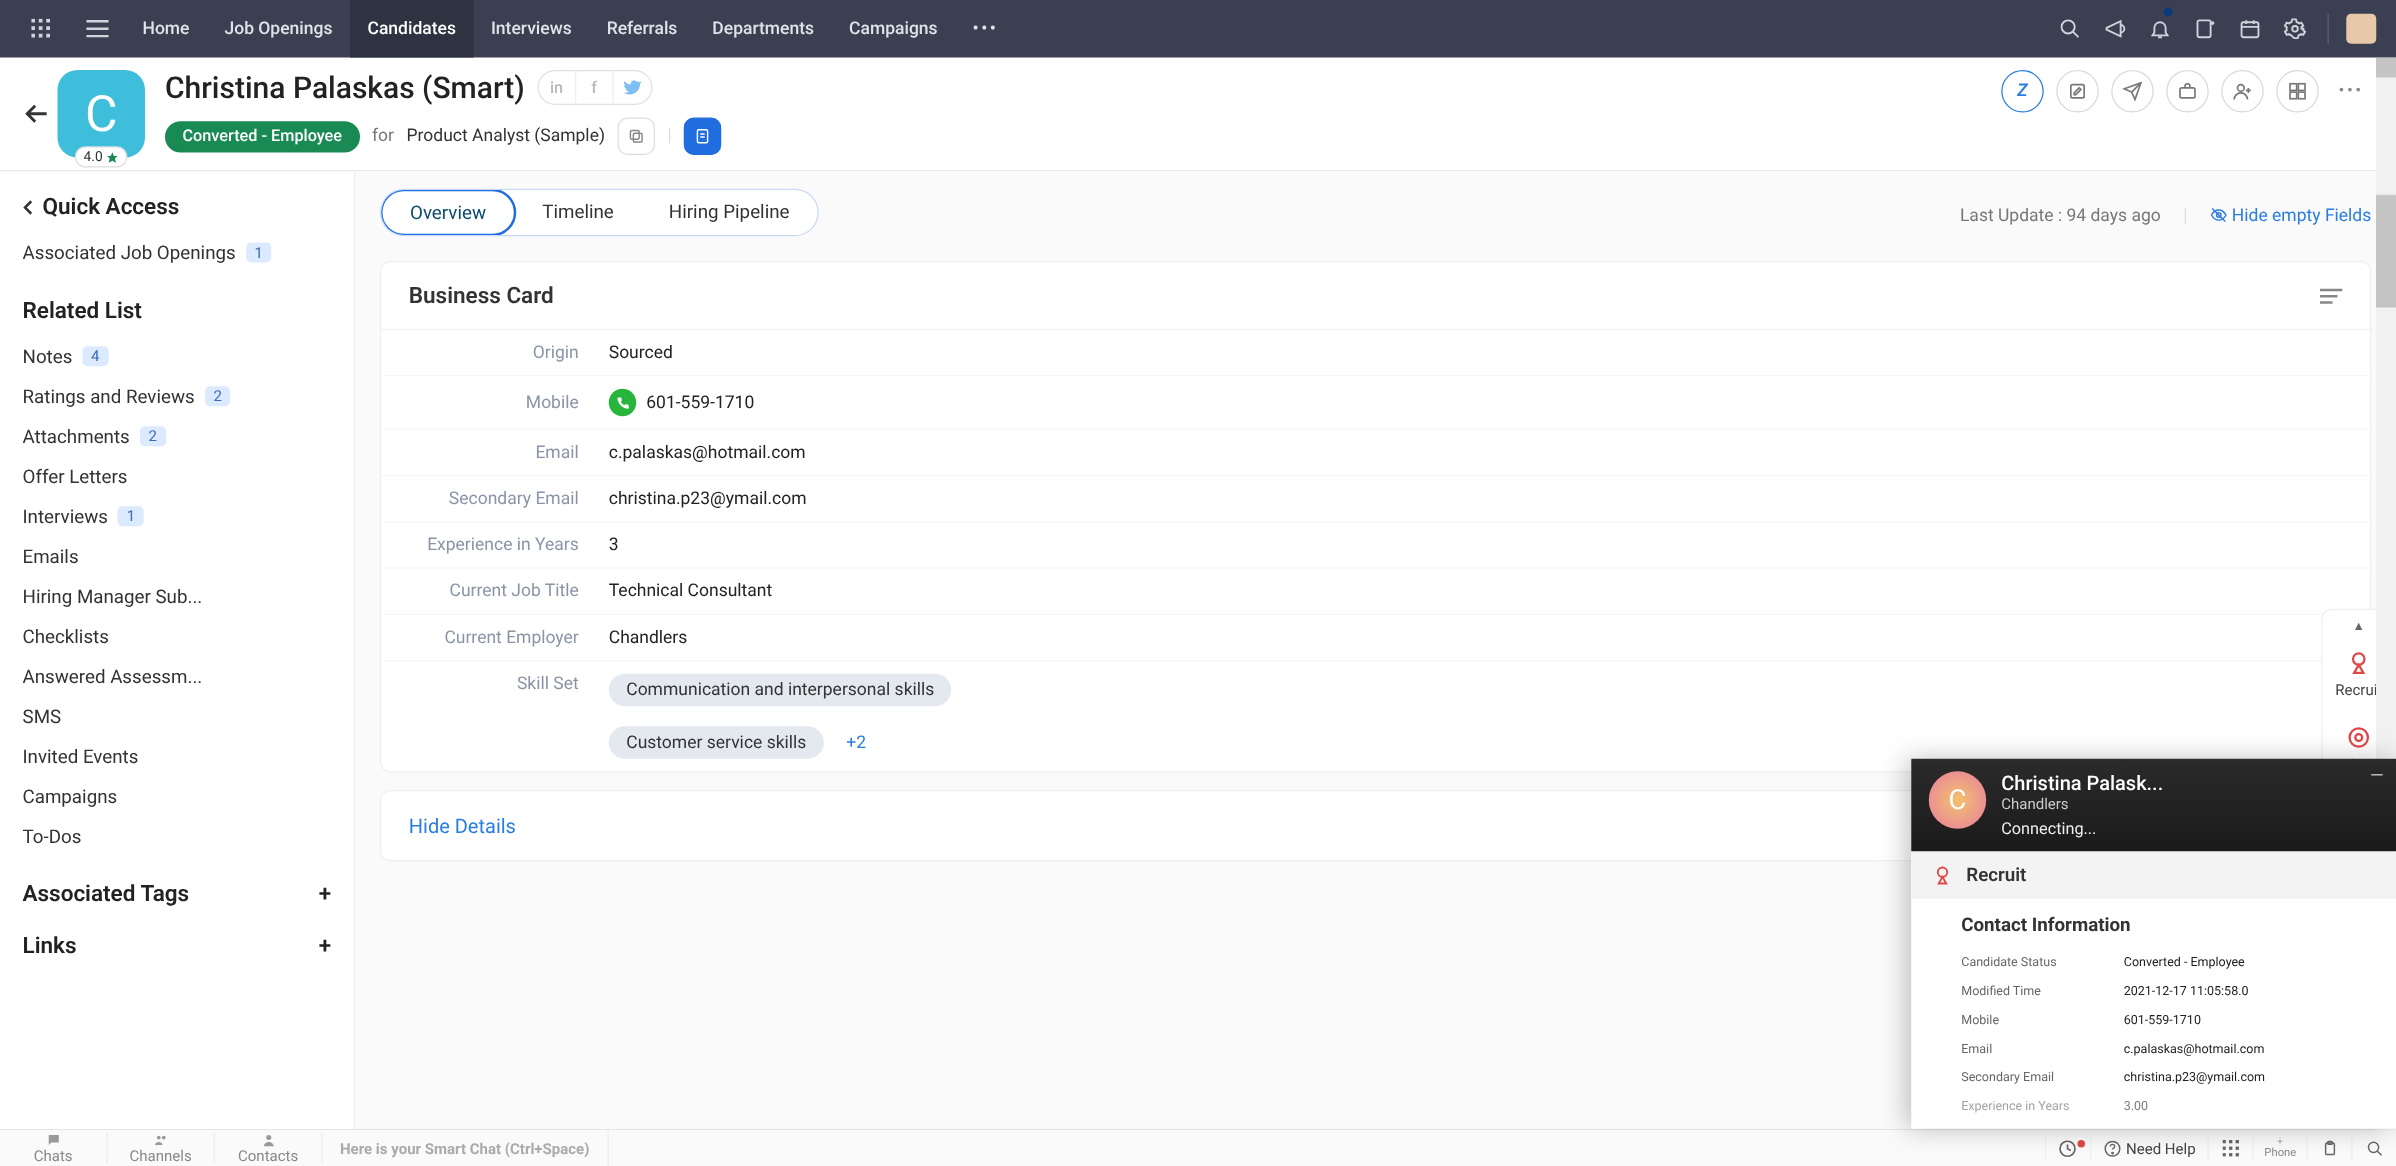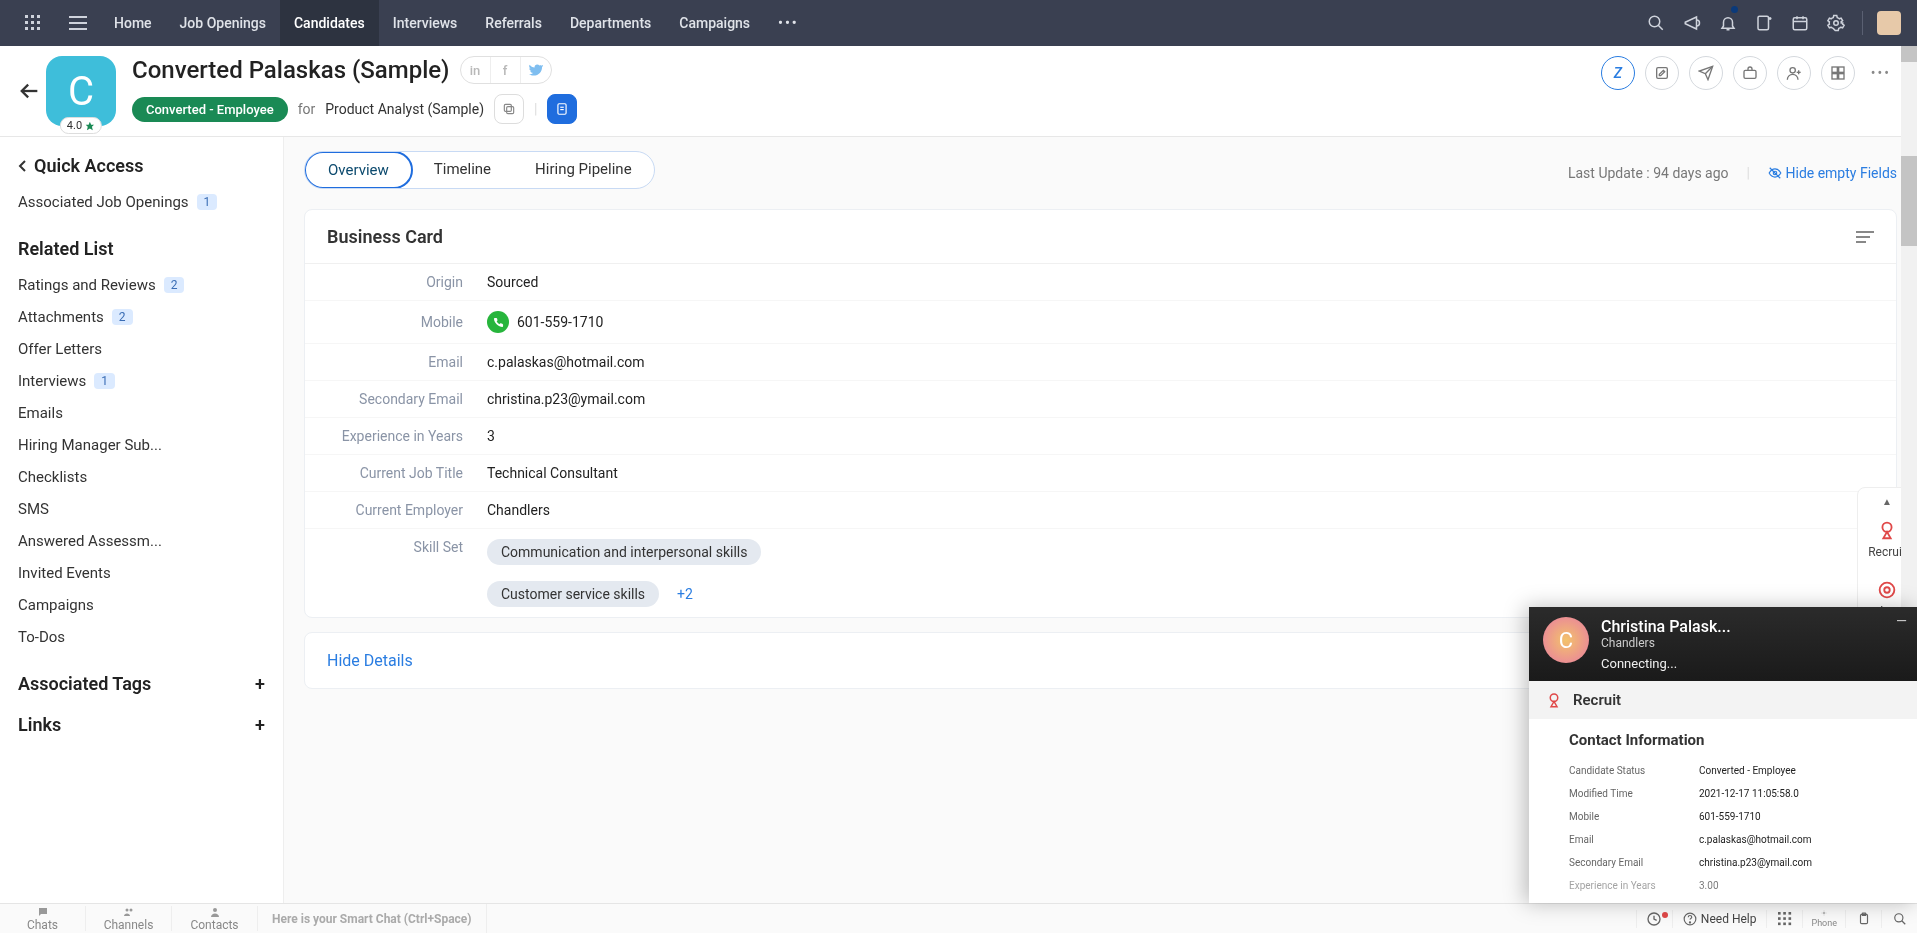--- a/index.html
+++ b/index.html
@@ -171,21 +171,21 @@
     <span>C</span>
     <div class="rating-chip">
       <span>4.0</span>
       <svg width="10" height="10" viewBox="0 0 24 24" fill="#1a8a55">
           <polygon points="12,2 15,9 22,9 17,14 19,22 12,18 5,22 7,14 2,9 9,9"></polygon>
         </svg>
     </div>
   </div>
   <div style="flex:0 1 auto;">
     <div class="cand-name">
-      <span>Converted Palaskas (Sample)</span>
+      <span>Christina Palaskas (Smart)</span>
       <div class="social-chips">
         <span>in</span>
         <span>f</span>
         <span>
             <svg width="14" height="14" viewBox="0 0 24 24" fill="#7fbef0">
               <path d="M23 4c-1 .5-2 .8-3 1 1-1 1-2 1-2-1 .6-2 1-3 1.2C17 3 15.7 2.5 14 2.5c-3 0-5 2.5-4.3 5.4C6 7.6 3 5.8 1 3c-1.3 2.3-.6 5 1.6 6.4-.8 0-1.6-.2-2.2-.6 0 2.4 1.7 4.4 4 4.9-.7.2-1.5.2-2.2.1.6 2 2.5 3.4 4.7 3.4C5 18.8 2.5 19.6 0 19.3c2.3 1.5 5 2.3 7.9 2.3 9.5 0 14.8-8 14.5-15 1-.7 1.8-1.6 2.6-2.6z"></path>
             </svg>
           </span>
       </div>
     </div>
@@ -260,20 +260,24 @@
       <span>Quick Access</span>
     </h3>
     <div class="side-link">
       <span>Associated Job Openings</span>
         <span class="badge">1</span>
     </div>
     <h3 class="section">
         <span>Related List</span>
       </h3>
     <div class="side-link">
+        <span>Notes</span>
+        <span class="badge">4</span>
+      </div>
+    <div class="side-link">
         <span>Ratings and Reviews</span>
         <span class="badge">2</span>
       </div>
     <div class="side-link">
         <span>Attachments</span>
         <span class="badge">2</span>
       </div>
     <div class="side-link">
         <span>Offer Letters</span>
       </div>
@@ -284,24 +288,24 @@
     <div class="side-link">
         <span>Emails</span>
       </div>
     <div class="side-link">
         <span>Hiring Manager Sub...</span>
       </div>
     <div class="side-link">
         <span>Checklists</span>
       </div>
     <div class="side-link">
+        <span>Answered Assessm...</span>
+      </div>
+    <div class="side-link">
         <span>SMS</span>
-      </div>
-    <div class="side-link">
-        <span>Answered Assessm...</span>
       </div>
     <div class="side-link">
         <span>Invited Events</span>
       </div>
     <div class="side-link">
         <span>Campaigns</span>
       </div>
     <div class="side-link">
         <span>To-Dos</span>
       </div>

